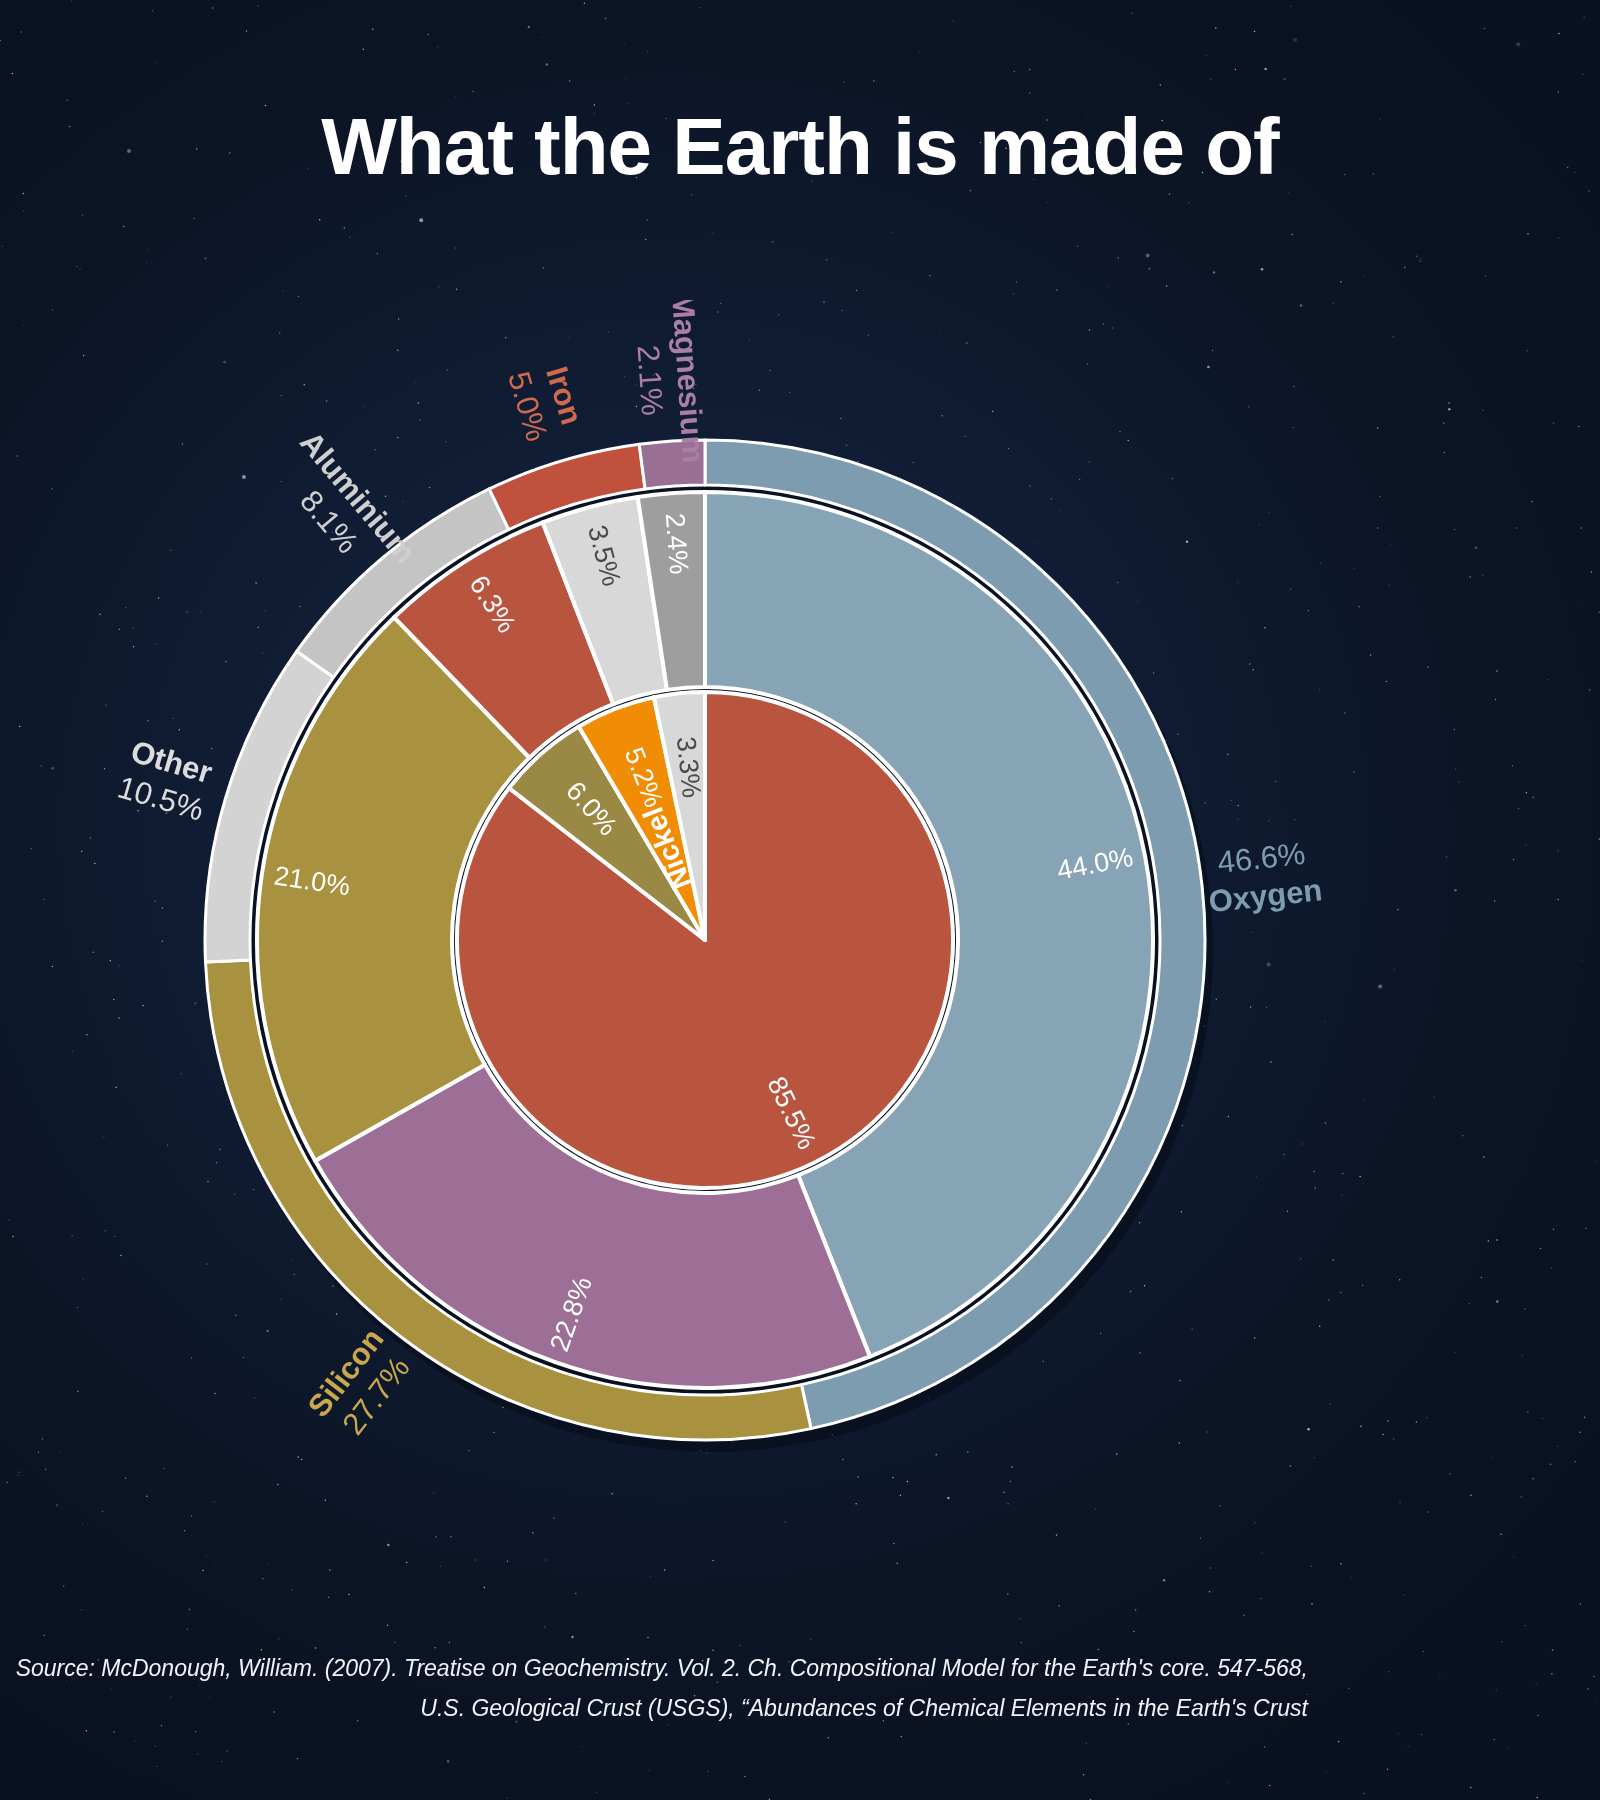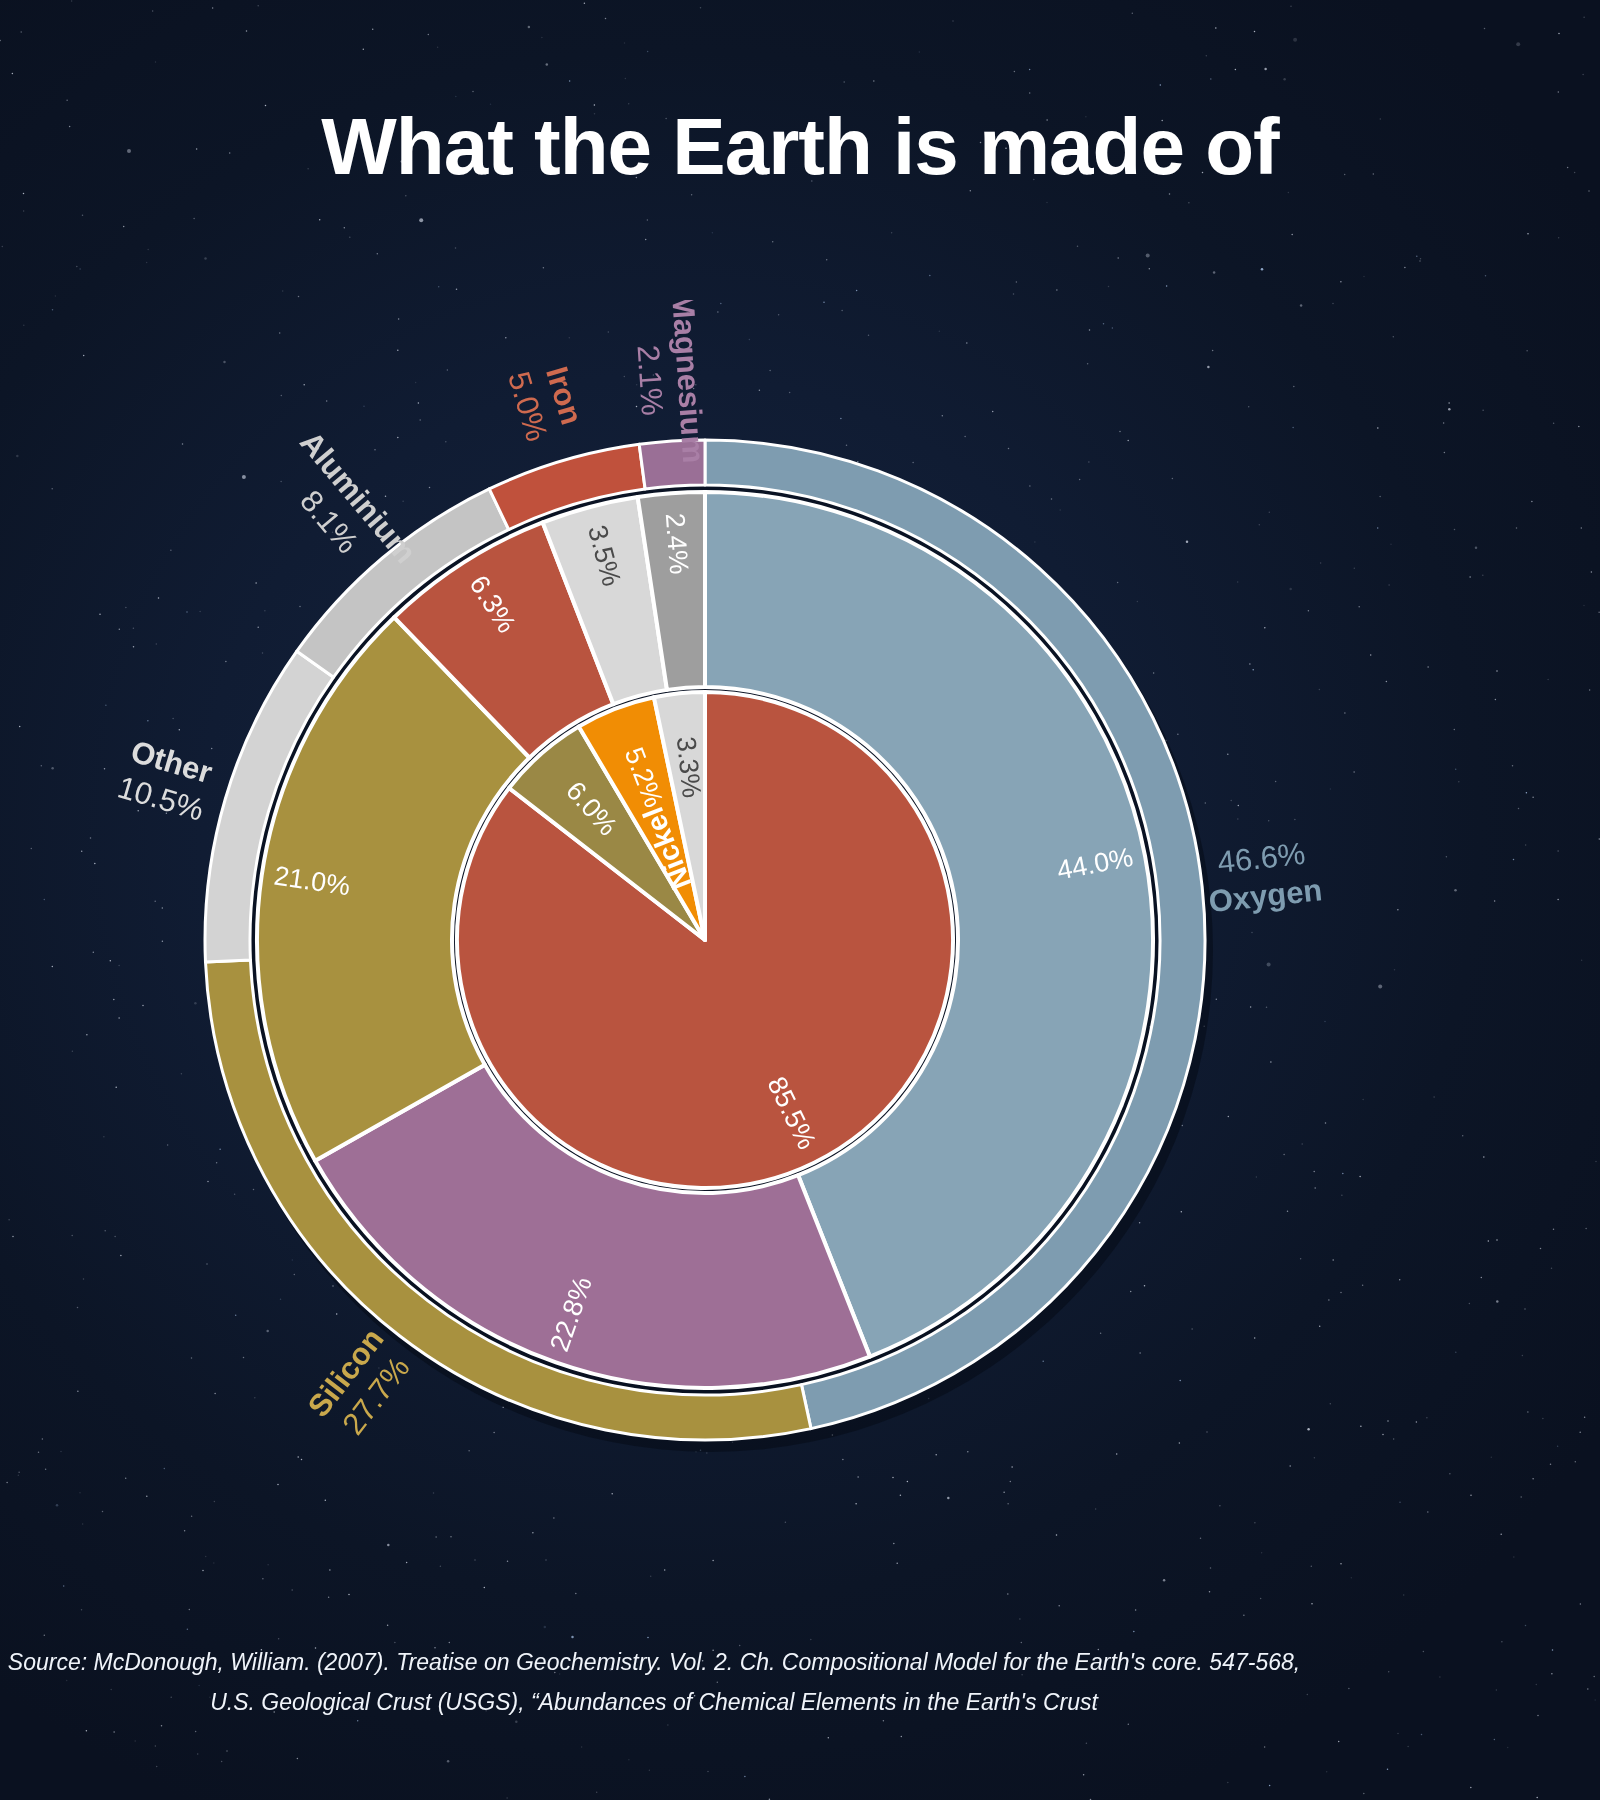--- a/index.html
+++ b/index.html
@@ -94,24 +94,24 @@
     font-size: 29px;
     font-weight: bold;
     fill: #ffffff;
     dominant-baseline: middle;
     text-anchor: middle;
   }
 
   
   #footer {
     position: absolute;
-    bottom: 78px;
+    bottom: 72px;
     left: 0;
     width: 1308px;
-    text-align: center;
+    text-align: right;
     z-index: 5;
   }
   #footer div {
     font-family: "Liberation Sans", sans-serif;
     font-style: italic;
     font-size: 23px;
     color: #f0f4fa;
     line-height: 1.75;
   }
 </style>

